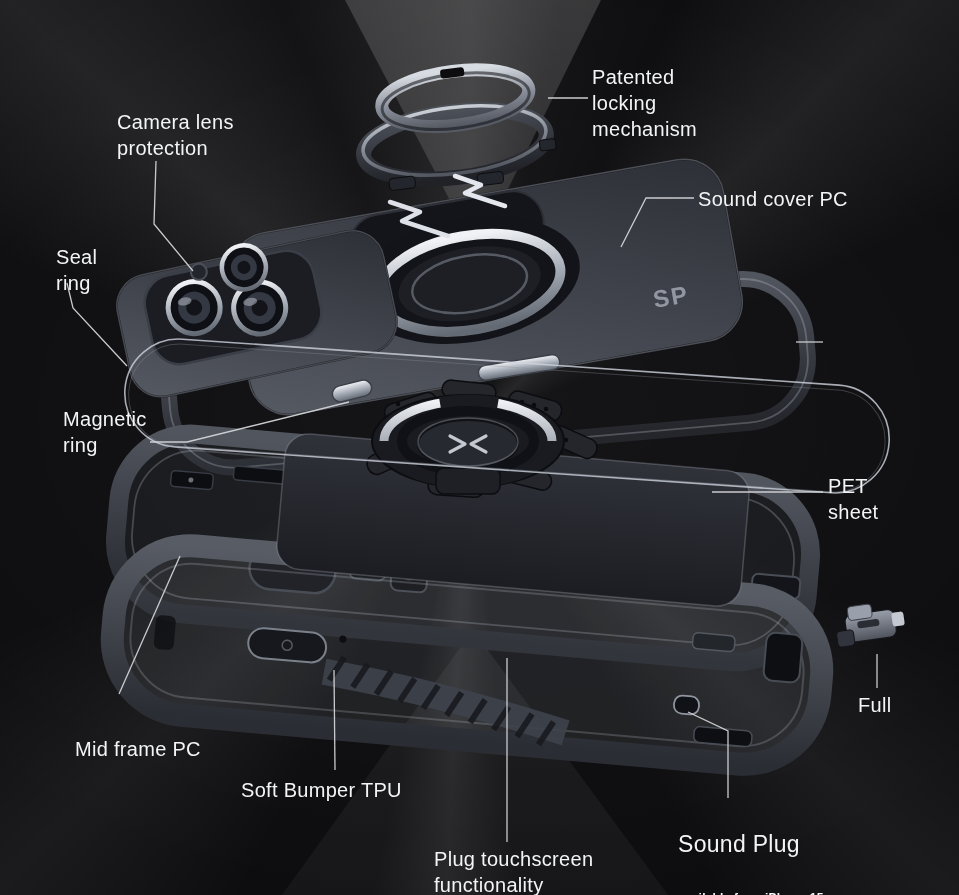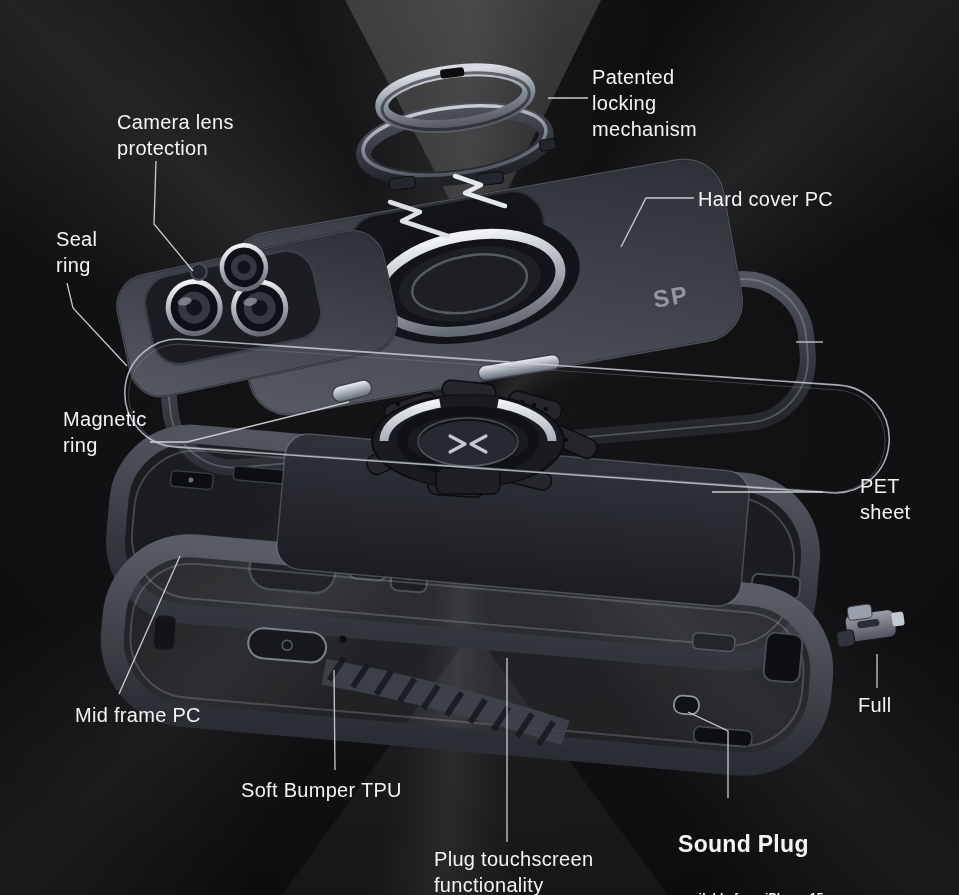--- a/index.html
+++ b/index.html
@@ -26,21 +26,21 @@
   }
   .cone-bottom{
     clip-path:polygon(473px 630px,668px 895px,282px 895px);
     background:linear-gradient(to bottom, rgba(255,255,255,0.10), rgba(255,255,255,0.04));
   }
   .art{position:absolute;left:0;top:0;z-index:2;}
   .label{
     position:absolute;z-index:3;color:#f3f4f5;font-size:20px;line-height:1.3;
     letter-spacing:.3px;white-space:pre-line;
   }
-  .label .t-big{font-size:23px;display:block;font-weight:bold;}
+  .label .t-big{font-size:23px;display:block;}
   .label .t-note{font-size:12px;font-weight:bold;line-height:1.35;display:block;margin-top:4px;letter-spacing:.2px;}
 </style>
 </head>
 <body>
 
 <div class="stage">
 
   <div class="cone cone-top"></div>
   <div class="cone cone-bottom"></div>
 
@@ -243,28 +243,28 @@
       <polyline points="728,798 728,731 688,712"></polyline>
       <polyline points="877,688 877,654"></polyline>
     </g>
   </svg>
 
   <div class="label" style="left:592px;top:64px"><span>Patented
 locking
 mechanism</span></div>
   <div class="label" style="left:117px;top:109px"><span>Camera lens
 protection</span></div>
-  <div class="label" style="left:698px;top:186px"><span>Hard cover PC</span></div>
-  <div class="label" style="left:56px;top:226px"><span>Seal
+  <div class="label" style="left:698px;top:186px"><span>Sound cover PC</span></div>
+  <div class="label" style="left:56px;top:244px"><span>Seal
 ring</span></div>
   <div class="label" style="left:63px;top:406px"><span>Magnetic
 ring</span></div>
-  <div class="label" style="left:860px;top:473px"><span>PET
+  <div class="label" style="left:828px;top:473px"><span>PET
 sheet</span></div>
-  <div class="label" style="left:75px;top:702px"><span>Mid frame PC</span></div>
+  <div class="label" style="left:75px;top:736px"><span>Mid frame PC</span></div>
   <div class="label" style="left:858px;top:692px"><span>Full</span></div>
   <div class="label" style="left:241px;top:777px"><span>Soft Bumper TPU</span></div>
   <div class="label" style="left:434px;top:846px"><span>Plug touchscreen
 functionality</span></div>
   <div class="label" style="left:678px;top:804px">
     <span class="t-big">Sound Plug</span>
     <span class="t-note">available from iPhone 15
 and Galaxy S24 series</span>
   </div>
 

